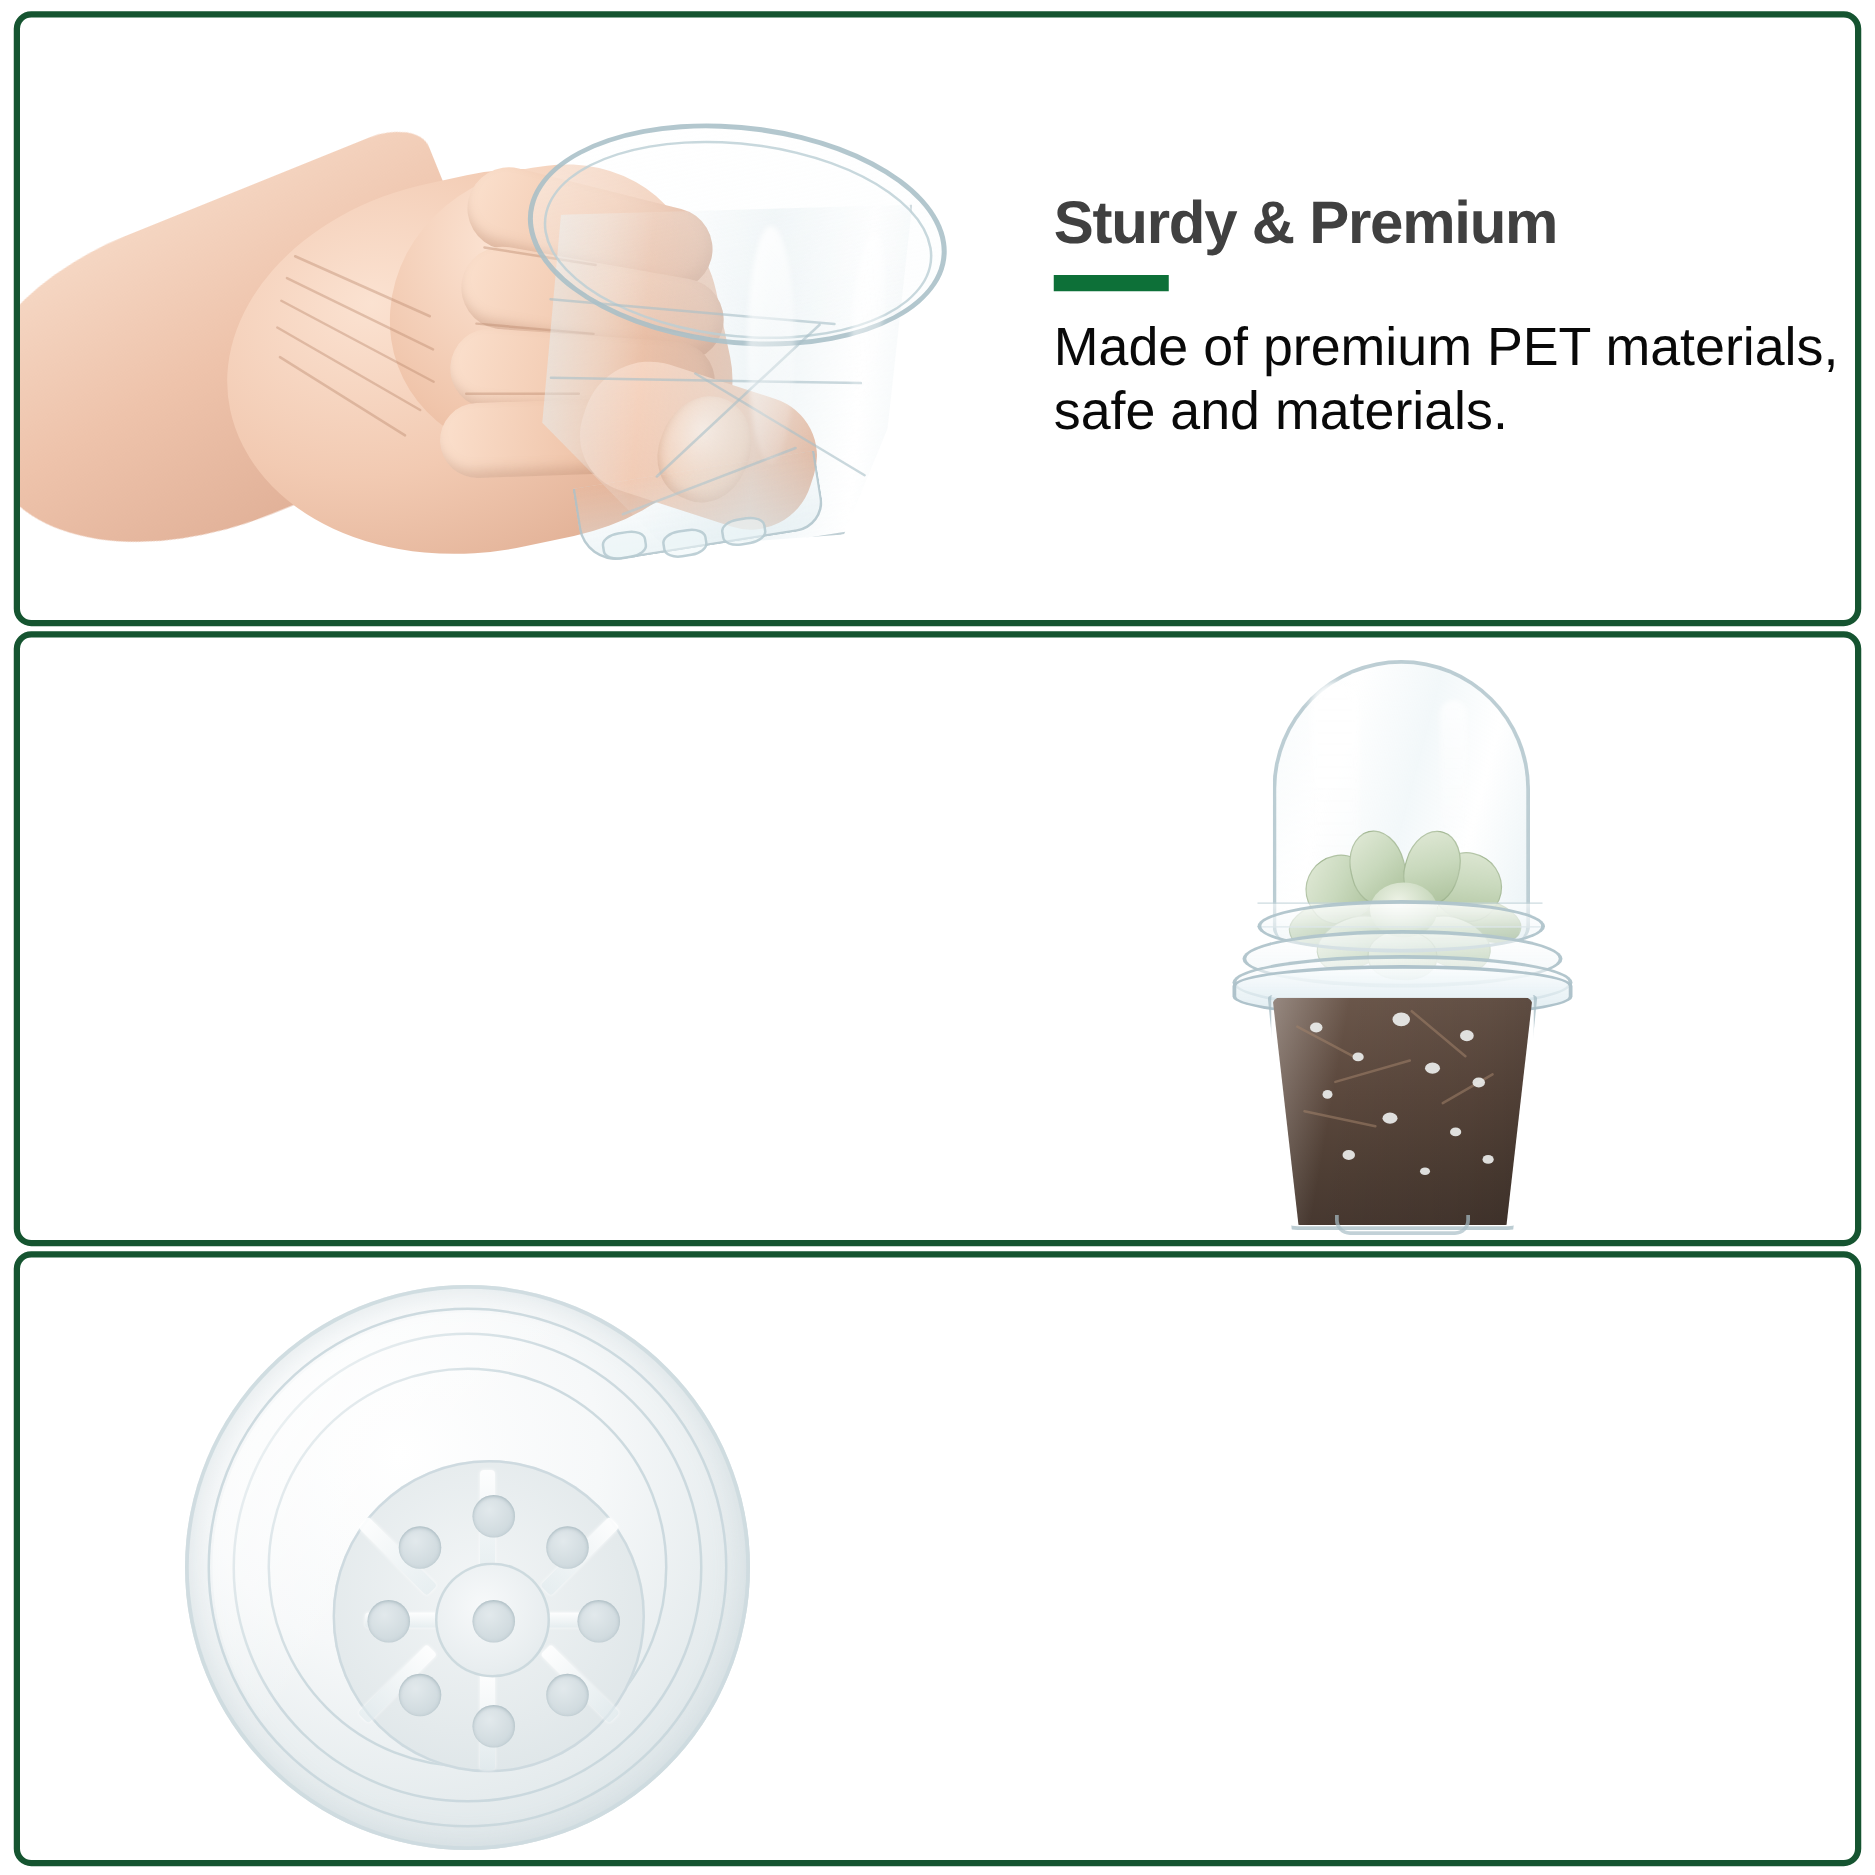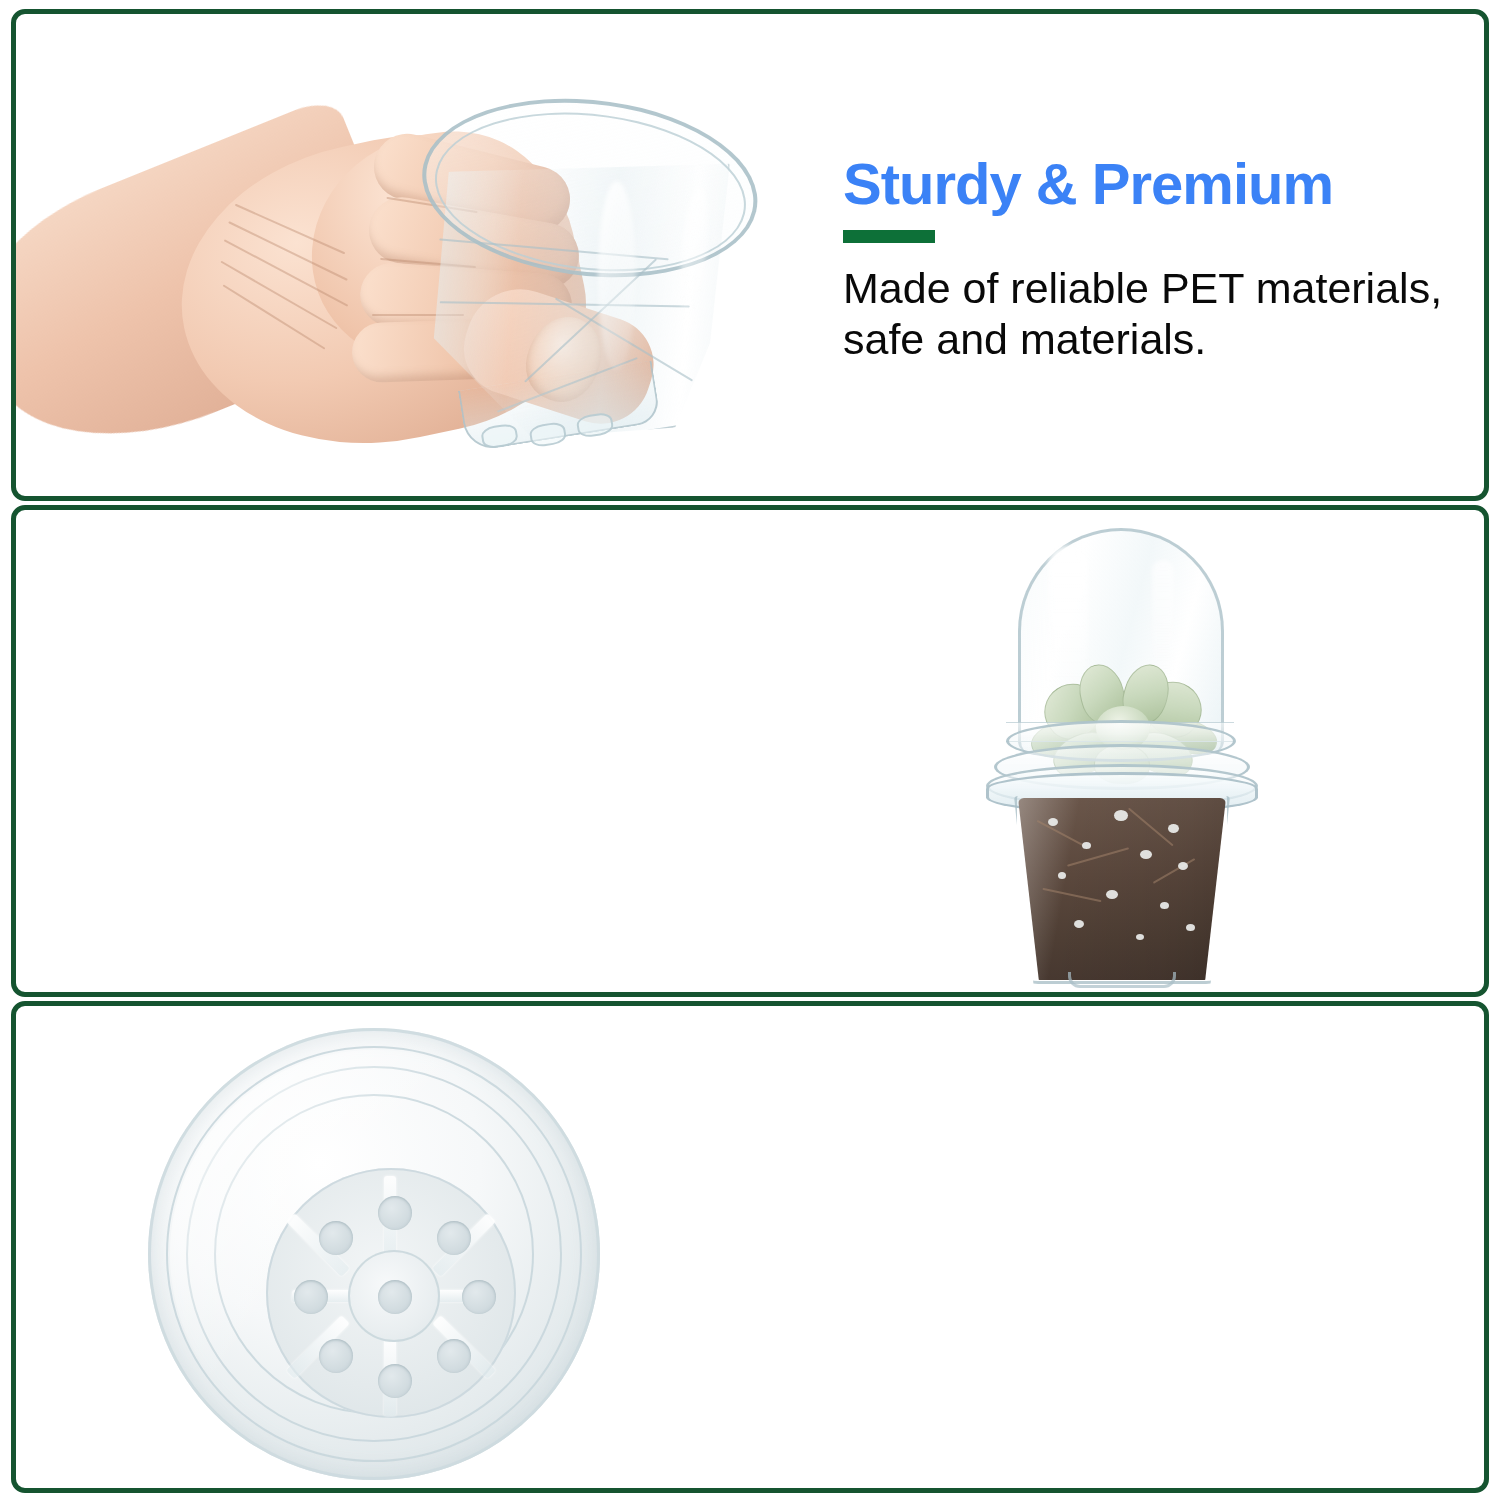--- a/index.html
+++ b/index.html
@@ -19,23 +19,23 @@
     background: #ffffff;
     overflow: hidden;
   }
   #panel-1 { left: 11px; top: 9px;    width: 1478px; height: 492px; }
   #panel-2 { left: 11px; top: 505px;  width: 1478px; height: 492px; }
   #panel-3 { left: 11px; top: 1001px; width: 1478px; height: 492px; }
 
   
   .textblock { position: absolute; }
   .heading {
-    font-size: 58px;
+    font-size: 48px;
     font-weight: bold;
-    color: #3b82f6;
+    color: #404040;
     letter-spacing: -1px;
     line-height: 1.0;
     white-space: nowrap;
   }
   .rule {
     width: 92px; height: 13px;
     background: #0d7038;
     margin-top: 17px;
   }
   .body {
@@ -359,21 +359,21 @@
 
         <div class="cup-gloss" style="left:214px;top:92px;width:38px;height:190px;transform:rotate(9deg);"></div>
         <div class="cup-gloss" style="left:300px;top:110px;width:24px;height:140px;transform:rotate(14deg);"></div>
       </div>
     </div>
 
     <div class="textblock" id="text-1">
       <div class="heading">Sturdy &amp; Premium</div>
       <div class="rule"></div>
       <div class="body">
-        <span class="ln">Made of reliable PET materials,</span>
+        <span class="ln">Made of premium PET materials,</span>
         <span class="ln">safe and materials.</span>
       </div>
     </div>
   </div>
 
   <div class="panel" id="panel-2">
 
     <div id="art-pot">
       <div class="dome"></div>
       <div class="dome-hl"></div>

